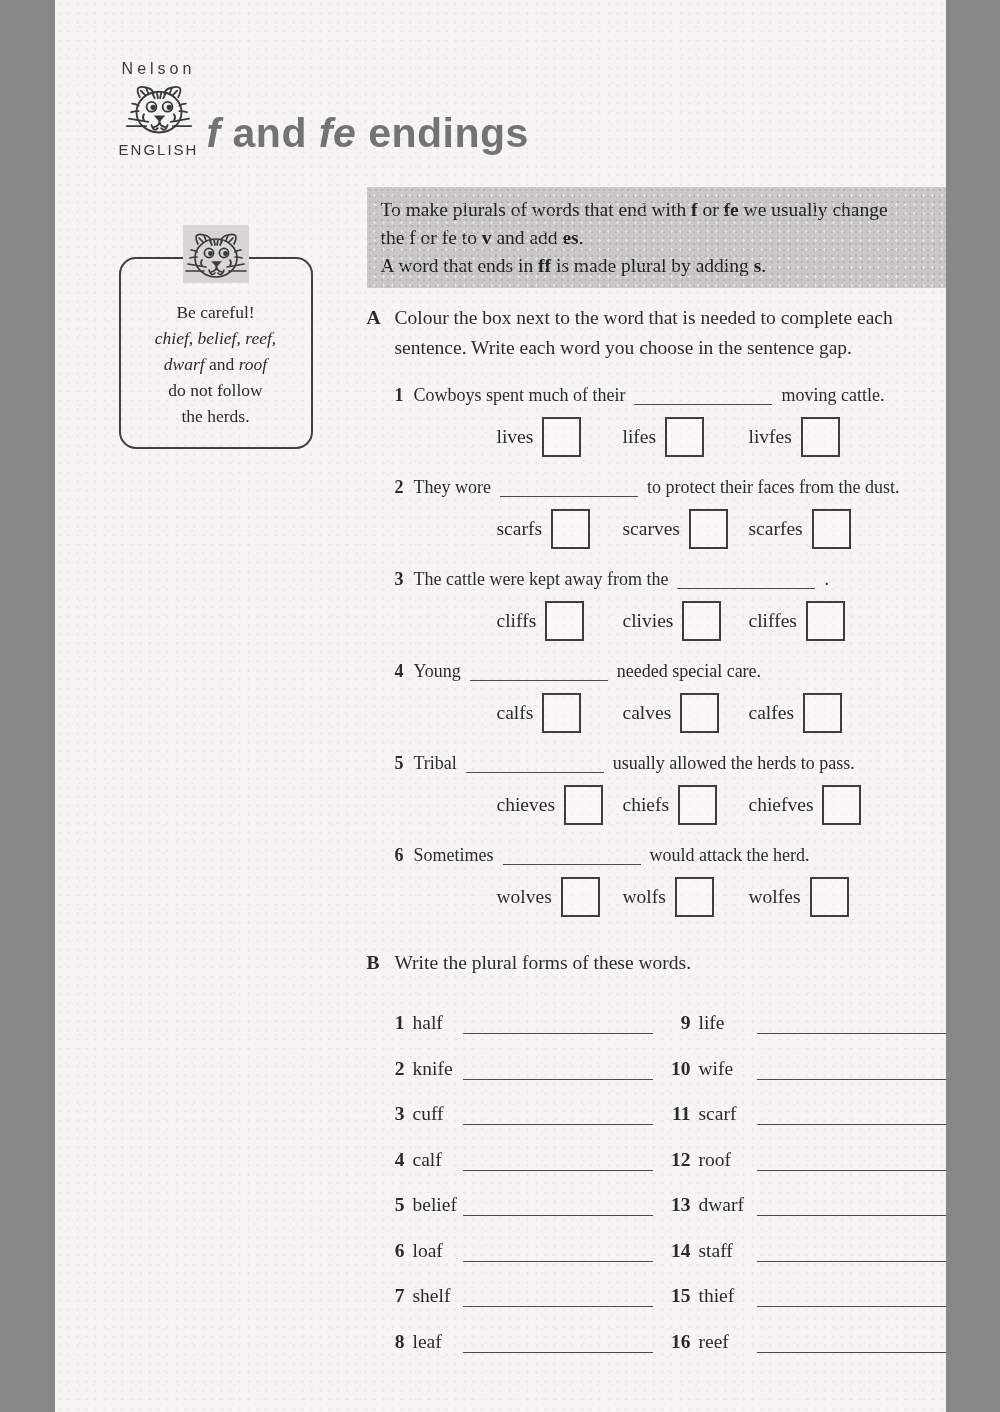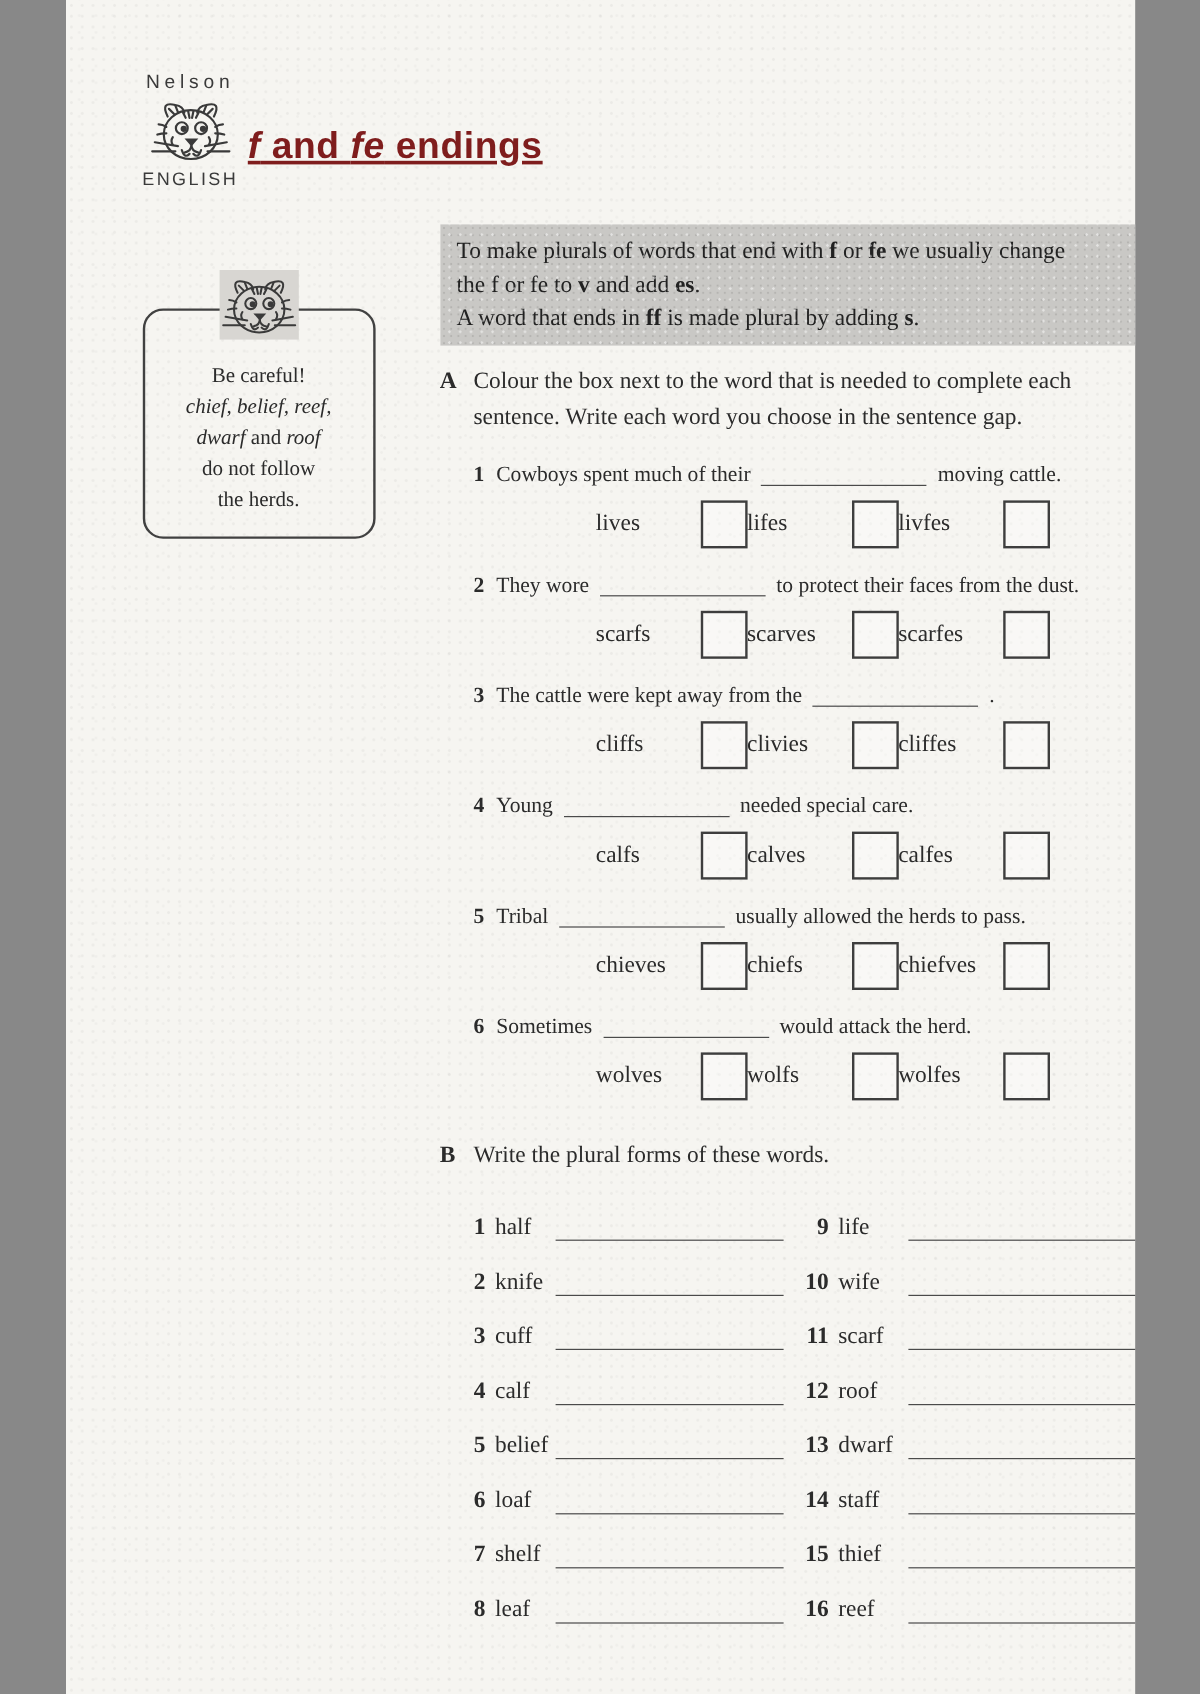--- a/index.html
+++ b/index.html
@@ -21,21 +21,21 @@
   
   .logo { position:absolute; left:58px; top:60px; width:92px; text-align:center;
           font-family:"Liberation Sans", sans-serif; color:#3a3a3a; }
   .logo-nelson { font-size:16px; letter-spacing:4px; }
   .logo-english { font-size:15px; letter-spacing:2px; margin-top:1px; }
   .logo-tiger { display:block; margin:2px auto 0 auto; }
 
   .page-title {
     position:absolute; left:152px; top:83px;
     font-family:"Liberation Sans", sans-serif; font-weight:bold;
-    font-size:31px; letter-spacing:0.5px; color:#7f1d1d;text-decoration:underline;
+    font-size:41px; letter-spacing:0.5px; color:#737373;
   }
 
   
   .rule-box {
     position:absolute; left:312px; top:187px; width:617px; height:101px;
     background:#c9c8c5; box-sizing:border-box; padding:9px 14px 0 14px;
     font-size:19.5px; line-height:28px; color:#222;
   }
   .rule-box::after {
     content:""; position:absolute; inset:0; pointer-events:none;
@@ -63,21 +63,21 @@
   .section-instr { margin-left:8px; }
   .questions { margin-top:17px; }
   .question { margin-bottom:1px; }
   .q-sentence { font-size:18px; line-height:30px; margin-left:28px; }
   .q-num { font-weight:bold; margin-right:10px; }
   .q-gap {
     display:inline-block; width:138px; height:14px; margin:0 9px;
     border-bottom:1.6px solid #4a4a4a; transform:translateY(4px);
   }
   .options-row { display:flex; margin:7px 0 15px 130px; }
-  .option { width:126px; display:flex; justify-content:space-between; align-items:center; }
+  .option { width:126px; display:flex; justify-content:flex-start; align-items:center; }
   .option-label { font-size:19.5px; margin-right:9px; white-space:nowrap; }
   .option-checkbox {
     width:35px; height:36px; flex:none; box-sizing:content-box;
     border:2px solid #3e3e3e; background:rgba(255,255,255,0.35);
     cursor:pointer;
   }
 
   
   .section-b { position:absolute; left:312px; top:948px; width:625px; }
   .b-list { display:flex; margin-top:28px; }

